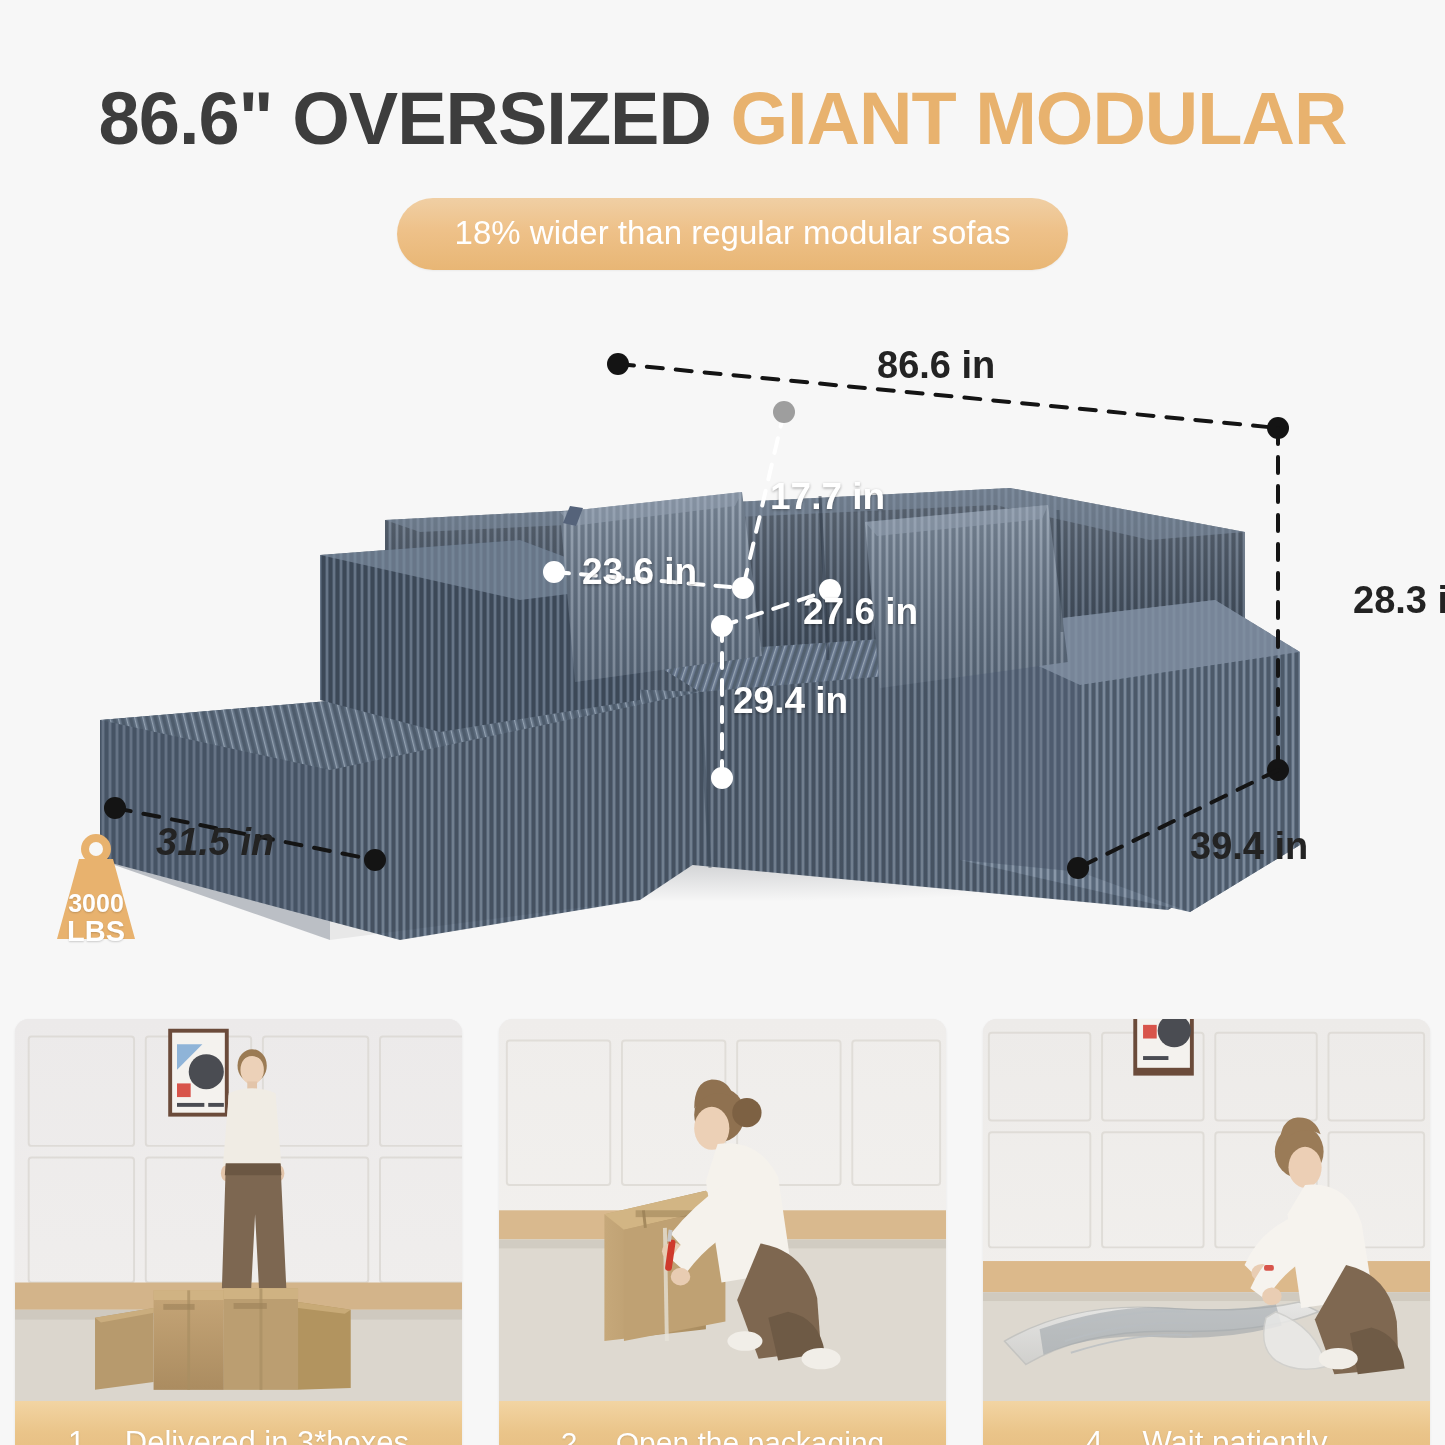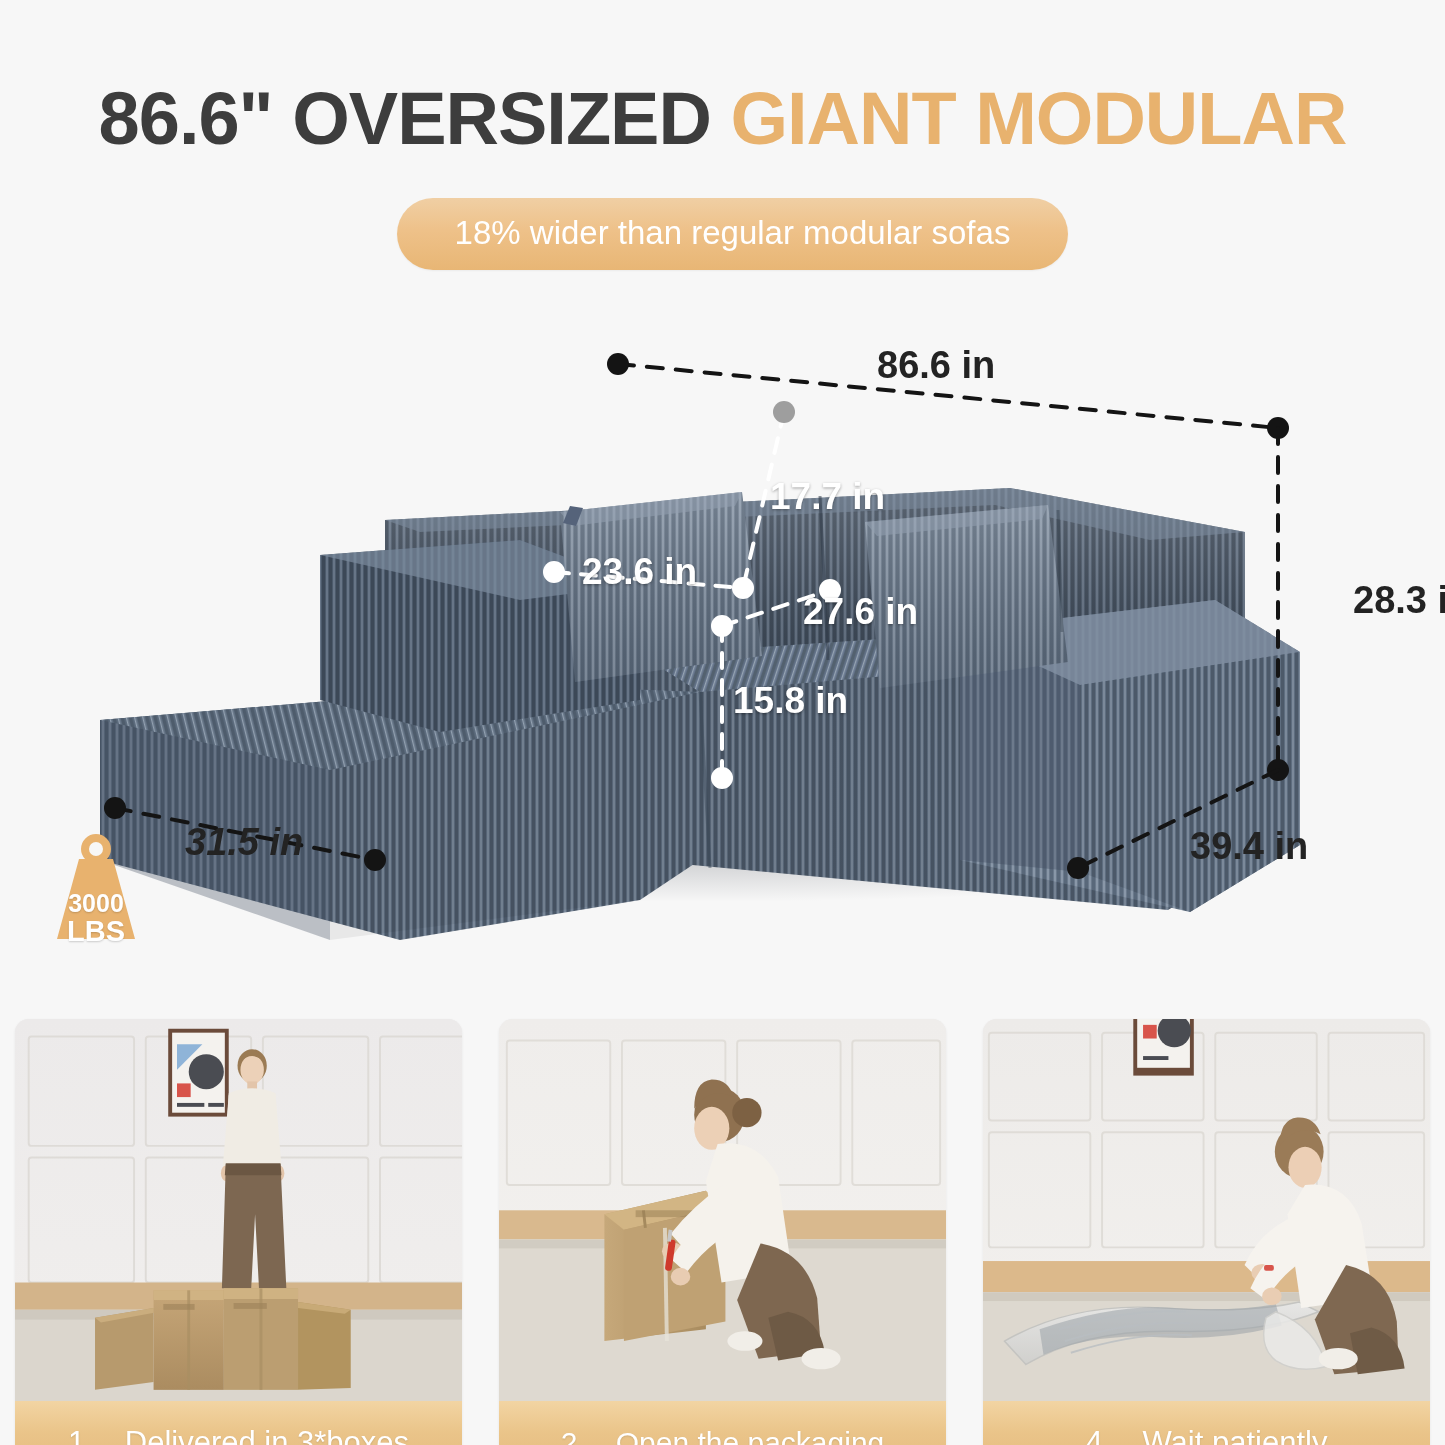--- a/index.html
+++ b/index.html
@@ -235,27 +235,27 @@
     </svg>
 
     <div class="dim dim-dark" style="left:877px;top:46px;font-size:38px;">86.6 in</div>
 
     <div class="dim dim-light" style="left:770px;top:178px;font-size:37px;">17.7 in</div>
 
     <div class="dim dim-light" style="left:582px;top:253px;font-size:37px;">23.6 in</div>
 
     <div class="dim dim-light" style="left:803px;top:293px;font-size:37px;">27.6 in</div>
 
-    <div class="dim dim-light" style="left:733px;top:382px;font-size:37px;">15.8 in</div>
+    <div class="dim dim-light" style="left:733px;top:382px;font-size:37px;">29.4 in</div>
 
     <div class="dim dim-dark" style="left:1305px;top:281px;font-size:38px;margin-left:48px;">28.3 in</div>
 
     <div class="dim dim-dark" style="left:1190px;top:527px;font-size:38px;">39.4 in</div>
 
-    <div class="dim dim-dark" style="left:185px;top:523px;font-size:38px;font-style:italic;">31.5 in</div>
+    <div class="dim dim-dark" style="left:156px;top:523px;font-size:38px;font-style:italic;">31.5 in</div>
   </div>
 
   <div class="weight">
     <svg width="96" height="112" viewBox="0 0 96 112">
       <path d="M48 4 a15 15 0 0 1 15 15 a15 15 0 0 1 -4 10 l6 0 l22 80 l-78 0 l22 -80 l6 0
                a15 15 0 0 1 -4 -10 a15 15 0 0 1 15 -15 z" fill="#e8b26e"></path>
       <circle cx="48" cy="19" r="7" fill="#f7f7f7"></circle>
     </svg>
     <div class="txt">
       <span class="t1">3000</span><br>

